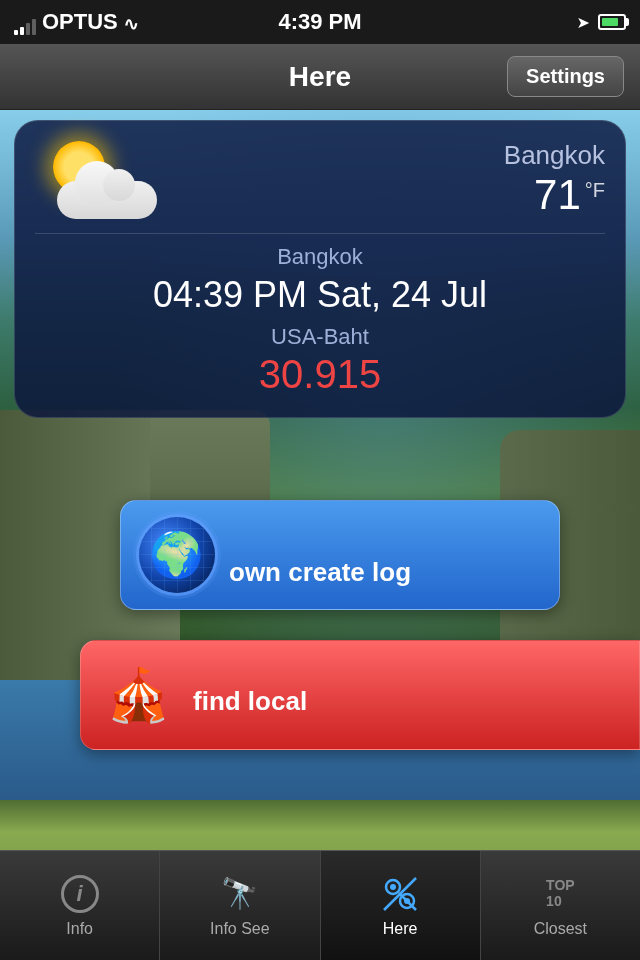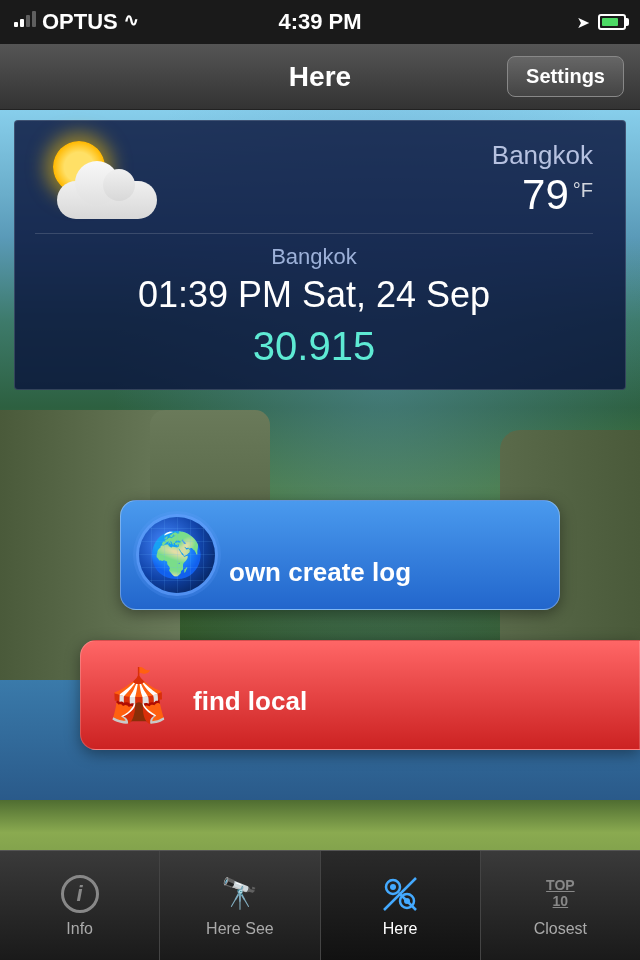--- a/index.html
+++ b/index.html
@@ -19,21 +19,21 @@
       background: #1a1a1a;
       display: flex;
       align-items: center;
       justify-content: space-between;
       padding: 0 14px;
       position: relative;
       z-index: 10;
     }
     .status-left {
       display: flex;
-      align-items: flex-start;
+      align-items: flex-end;
       gap: 6px;
       color: #fff;
       font-size: 22px;
       font-weight: 600;
     }
     .status-center {
       color: #fff;
       font-size: 22px;
       font-weight: 700;
       position: absolute;
@@ -208,22 +208,22 @@
       z-index: 1;
     }
 
     
     #weather-card {
       position: absolute;
       top: 10px;
       left: 14px;
       right: 14px;
       background: rgba(10, 20, 60, 0.82);
-      border-radius: 4px;
-      padding: 18px 32px 20px 20px;
+      border-radius: 24px;
+      padding: 18px 20px 20px 20px;
       z-index: 5;
       border: 1px solid rgba(255,255,255,0.15);
     }
     .weather-top {
       display: flex;
       align-items: center;
       margin-bottom: 14px;
     }
     .weather-icon-area {
       width: 130px;
@@ -320,21 +320,21 @@
       font-weight: 500;
       margin-bottom: 8px;
     }
     .currency-label {
       color: rgba(180,200,240,0.85);
       font-size: 22px;
       font-weight: 400;
       margin-bottom: 2px;
     }
     .currency-rate {
-      color: #5eead4;
+      color: #ef4444;
       font-size: 40px;
       font-weight: 500;
     }
 
     
     #travel-log-btn {
       position: absolute;
       top: 390px;
       left: 120px;
       right: 80px;
@@ -483,23 +483,21 @@
     .here-icon-svg {
       width: 40px;
       height: 40px;
     }
 
     
     .top10-text {
       color: #888;
       font-size: 14px;
       font-weight: 700;
-      text-align: center;
       line-height: 1.1;
-      text-decoration: underline;
     }
   </style>
 </head>
 <body>
 
 <div id="status-bar">
   <div class="status-left">
     <div class="signal-bars">
       <span></span>
         <span></span>
@@ -537,29 +535,30 @@
     <div class="weather-top">
       <div class="weather-icon-area">
         <div class="sun"></div>
         <div class="cloud">
           <div class="cloud-body"></div>
         </div>
       </div>
       <div class="weather-info">
         <div class="weather-city">Bangkok</div>
         <div class="weather-temp">
-          <span>79</span>
+          <span>71</span>
           <span class="weather-temp-unit">°F</span>
         </div>
       </div>
     </div>
     <hr class="weather-divider">
     <div class="weather-bottom">
       <div class="city-label">Bangkok</div>
-      <div class="datetime">01:39 PM Sat, 24 Sep</div>
+      <div class="datetime">04:39 PM Sat, 24 Jul</div>
+      <div class="currency-label">USA-Baht</div>
       <div class="currency-rate">30.915</div>
     </div>
   </div>
 
   <div id="travel-log-btn">
     <div class="globe-icon">
       <div class="globe-grid"></div>
       🌍
     </div>
     <div class="travel-log-text">
@@ -582,21 +581,21 @@
     <div class="tab-icon">
       <div class="info-circle">i</div>
     </div>
     <span class="tab-label">Info</span>
   </div>
 
   <div class="tab-item">
     <div class="tab-icon">
       <span class="bino-icon">🔭</span>
     </div>
-    <span class="tab-label">Here See</span>
+    <span class="tab-label">Info See</span>
   </div>
 
   <div class="tab-item active">
     <div class="tab-icon">
       <svg class="here-icon-svg" viewBox="0 0 40 40">
 
         <circle cx="13" cy="13" r="7" fill="none" stroke="#4af" stroke-width="2.5"></circle>
         <circle cx="27" cy="27" r="7" fill="none" stroke="#4af" stroke-width="2.5"></circle>
         <line x1="4" y1="36" x2="36" y2="4" stroke="#4af" stroke-width="2.5"></line>
         <line x1="19" y1="19" x2="36" y2="36" stroke="#4af" stroke-width="2.5"></line>

